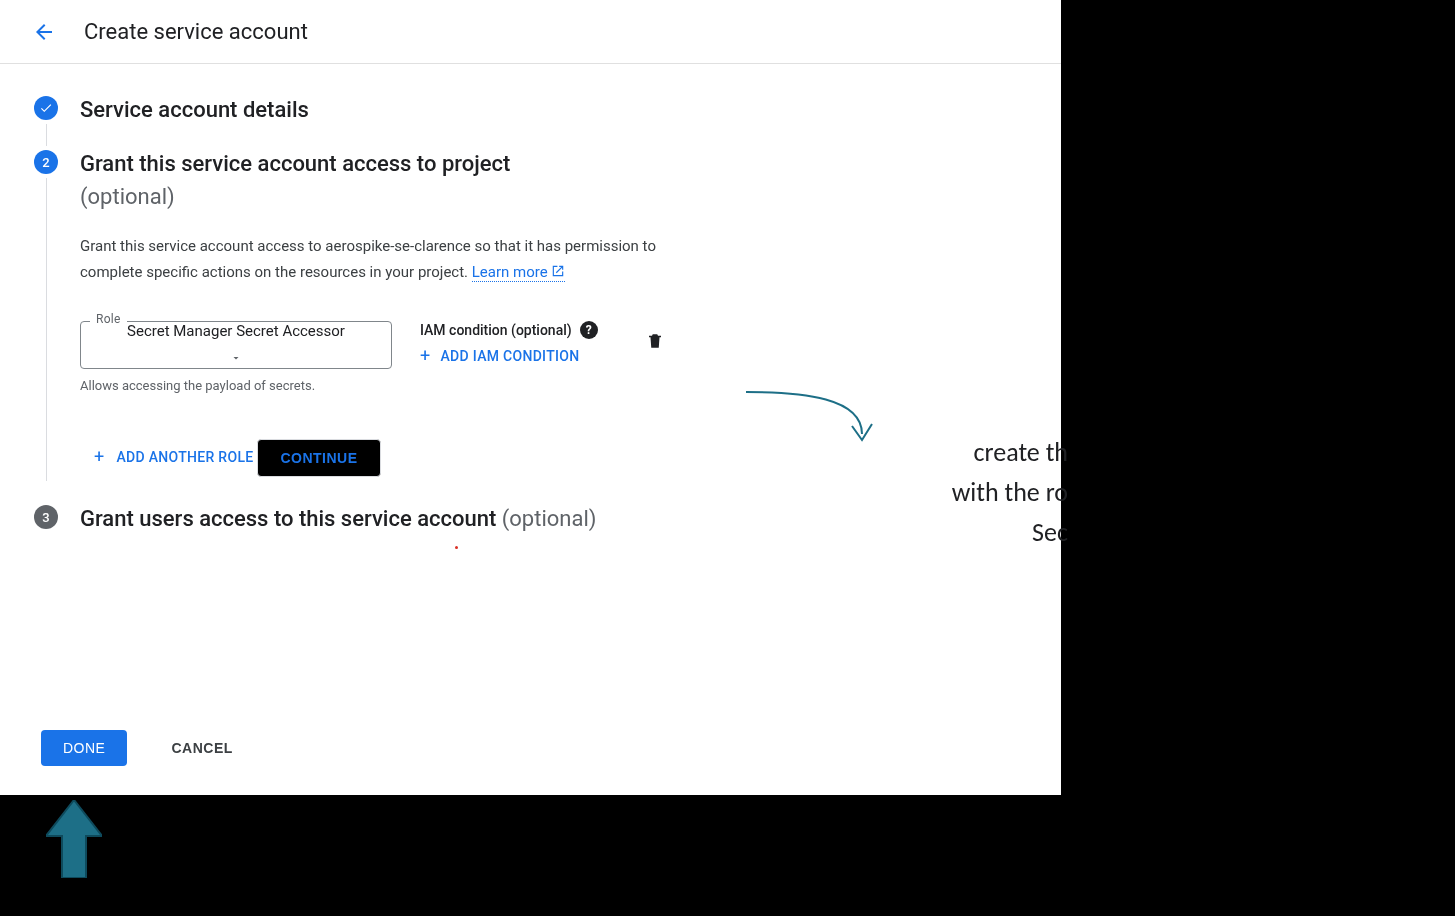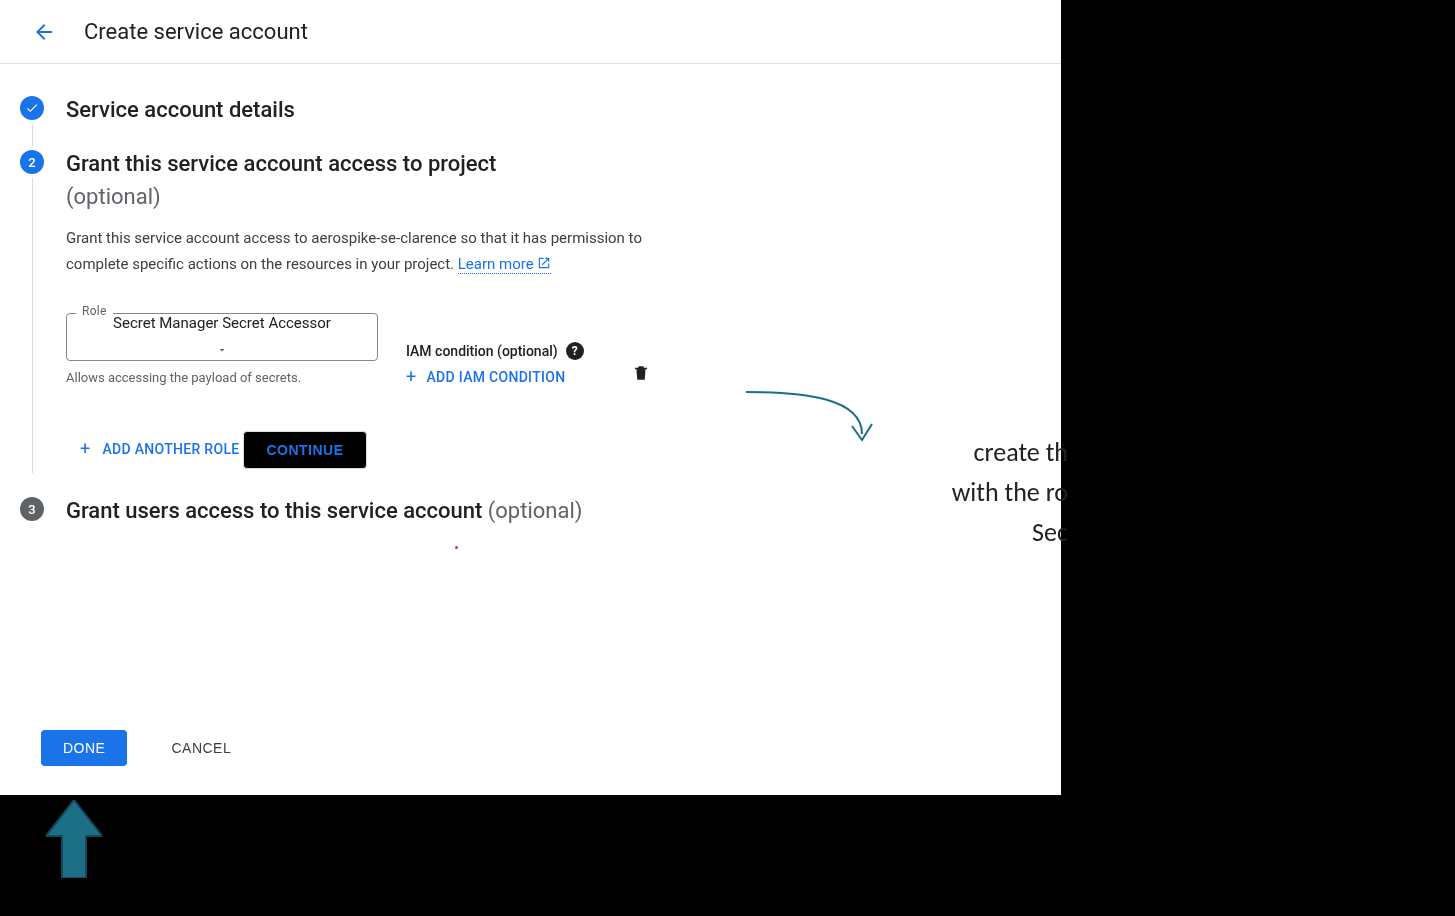--- a/index.html
+++ b/index.html
@@ -2,54 +2,54 @@
 <html><head>
 <meta charset="utf-8">
 <style>
   * { box-sizing: border-box; margin: 0; padding: 0; }
   html, body { width: 1455px; height: 916px; font-family: "Google Sans", Roboto, Arial, sans-serif; background: #fff; overflow: hidden; }
   .viewport { position: relative; width: 1455px; height: 704px; }
   .panel { position: absolute; left: 0; top: 0; width: 1061px; height: 795px; background: #fff; }
   .header { display: flex; align-items: center; height: 64px; padding: 0 16px 0 24px; border-bottom: 1px solid #e0e0e0; }
   .back { width: 40px; height: 40px; display: flex; align-items: center; justify-content: center; border-radius: 50%; cursor: pointer; color: #1a73e8; }
   .header-title { font-size: 22px; color: #202124; margin-left: 20px; }
-  .steps { padding: 32px 34px 0 20px; }
+  .steps { padding: 32px 34px 0 34px; }
   .step { display: flex; }
   .step-col { display: flex; flex-direction: column; align-items: center; min-width: 24px; margin-right: 22px; }
   .badge { width: 24px; height: 24px; border-radius: 50%; display: flex; align-items: center; justify-content: center; color: #fff; font-size: 13px; font-weight: 500; }
   .badge-check { background: #1a73e8; }
   .badge-num { background: #1a73e8; }
   .badge-grey { background: #5f6368; }
   .connector { width: 1px; flex: 1; background: #dadce0; margin: 4px 0; }
   .short-conn { width: 1px; height: 22px; background: #dadce0; margin: 4px 0; }
   .step-body { flex: 1; padding-bottom: 8px; min-width: 0; }
   .step-title { font-size: 22px; font-weight: 500; color: #202124; line-height: 28px; }
   .step-title .opt { color: #5f6368; font-weight: 400; }
   .step-sub { font-size: 22px; color: #5f6368; margin-top: 6px; }
-  .desc { font-size: 15px; color: #3c4043; line-height: 26px; margin-top: 16px; max-width: 620px; }
+  .desc { font-size: 15px; color: #3c4043; line-height: 26px; margin-top: 24px; max-width: 620px; }
   .desc a { color: #1a73e8; text-decoration: none; border-bottom: 1px dotted #1a73e8; }
   .ext-icon { display: inline-flex; margin-left: 3px; vertical-align: -1px; }
-  .role-row { display: flex; align-items: flex-end; margin-top: 36px; gap: 28px; }
+  .role-row { display: flex; align-items: flex-start; margin-top: 36px; gap: 28px; }
   .role-field { position: relative; width: 312px; }
   .role-box { height: 48px; border: 1px solid #80868b; border-radius: 4px; display: flex; align-items: center; padding: 0 12px; cursor: pointer; justify-content: space-between; flex-direction: column; }
   .role-label { position: absolute; top: -9px; left: 10px; background: #fff; padding: 0 6px; font-size: 12px; color: #5f6368; letter-spacing: .3px; }
   .role-value { font-size: 15px; color: #202124; }
   .dropdown-caret { color: #5f6368; }
   .role-helper { font-size: 13px; color: #5f6368; margin-top: 8px; line-height: 18px; max-width: 240px; }
   .iam-col { padding-top: 0; }
   .iam-title { display: flex; align-items: center; gap: 8px; font-size: 14px; font-weight: 500; color: #202124; }
   .help-icon { width: 18px; height: 18px; background: #202124; color: #fff; border-radius: 50%; display: inline-flex; align-items: center; justify-content: center; font-size: 12px; font-weight: 700; }
   .add-iam { margin-top: 8px; color: #1a73e8; font-size: 14px; font-weight: 500; letter-spacing: .3px; display: inline-flex; align-items: center; gap: 10px; cursor: pointer; }
   .trash { margin-left: 20px; margin-top: 10px; color: #202124; cursor: pointer; }
   .add-role { margin-top: 44px; color: #1a73e8; font-size: 14px; font-weight: 500; letter-spacing: .3px; display: inline-flex; align-items: center; gap: 12px; cursor: pointer; padding-left: 14px; }
   .plus { font-size: 18px; font-weight: 400; line-height: 1; }
   .continue-btn { margin-top: 44px; border: 1px solid #dadce0; background: #000000; color: #1a73e8; font-size: 14px; font-weight: 700; letter-spacing: .5px; padding: 10px 22px; border-radius: 4px; cursor: pointer; }
   .bottom-actions { position: absolute; left: 34px; top: 730px; display: flex; align-items: center; gap: 44px; margin-left: 7px; }
   .done-btn { background: #1a73e8; color: #fff; border: none; font-size: 14px; font-weight: 500; letter-spacing: .5px; padding: 10px 22px; border-radius: 4px; cursor: pointer; }
-  .cancel-btn { background: transparent; border: none; color: #3c4043; font-size: 14px; font-weight: 400; letter-spacing: .5px; cursor: pointer; }
+  .cancel-btn { background: transparent; border: none; color: #3c4043; font-size: 14px; font-weight: 700; letter-spacing: .5px; cursor: pointer; }
   .red-dot { position: absolute; left: 455px; top: 546px; width: 3px; height: 3px; background: #d93025; border-radius: 50%; }
 
   .black-right { position: absolute; left: 1061px; top: 0; width: 394px; height: 916px; background: #000; }
   .black-bottom { position: absolute; left: 0; top: 795px; width: 1061px; height: 121px; background: #000; }
 
   .annotation-arrow { position: absolute; left: 744px; top: 386px; }
   .annotation-text { position: absolute; left: 908px; top: 432px; width: 160px; font-family: "Segoe UI", Calibri, Arial, sans-serif; font-size: 26px; color: #202124; text-align: right; line-height: 40px; white-space: nowrap; overflow: hidden; }
   .annotation-text div { overflow: hidden; }
   .up-arrow { position: absolute; left: 46px; top: 800px; }
 </style>

